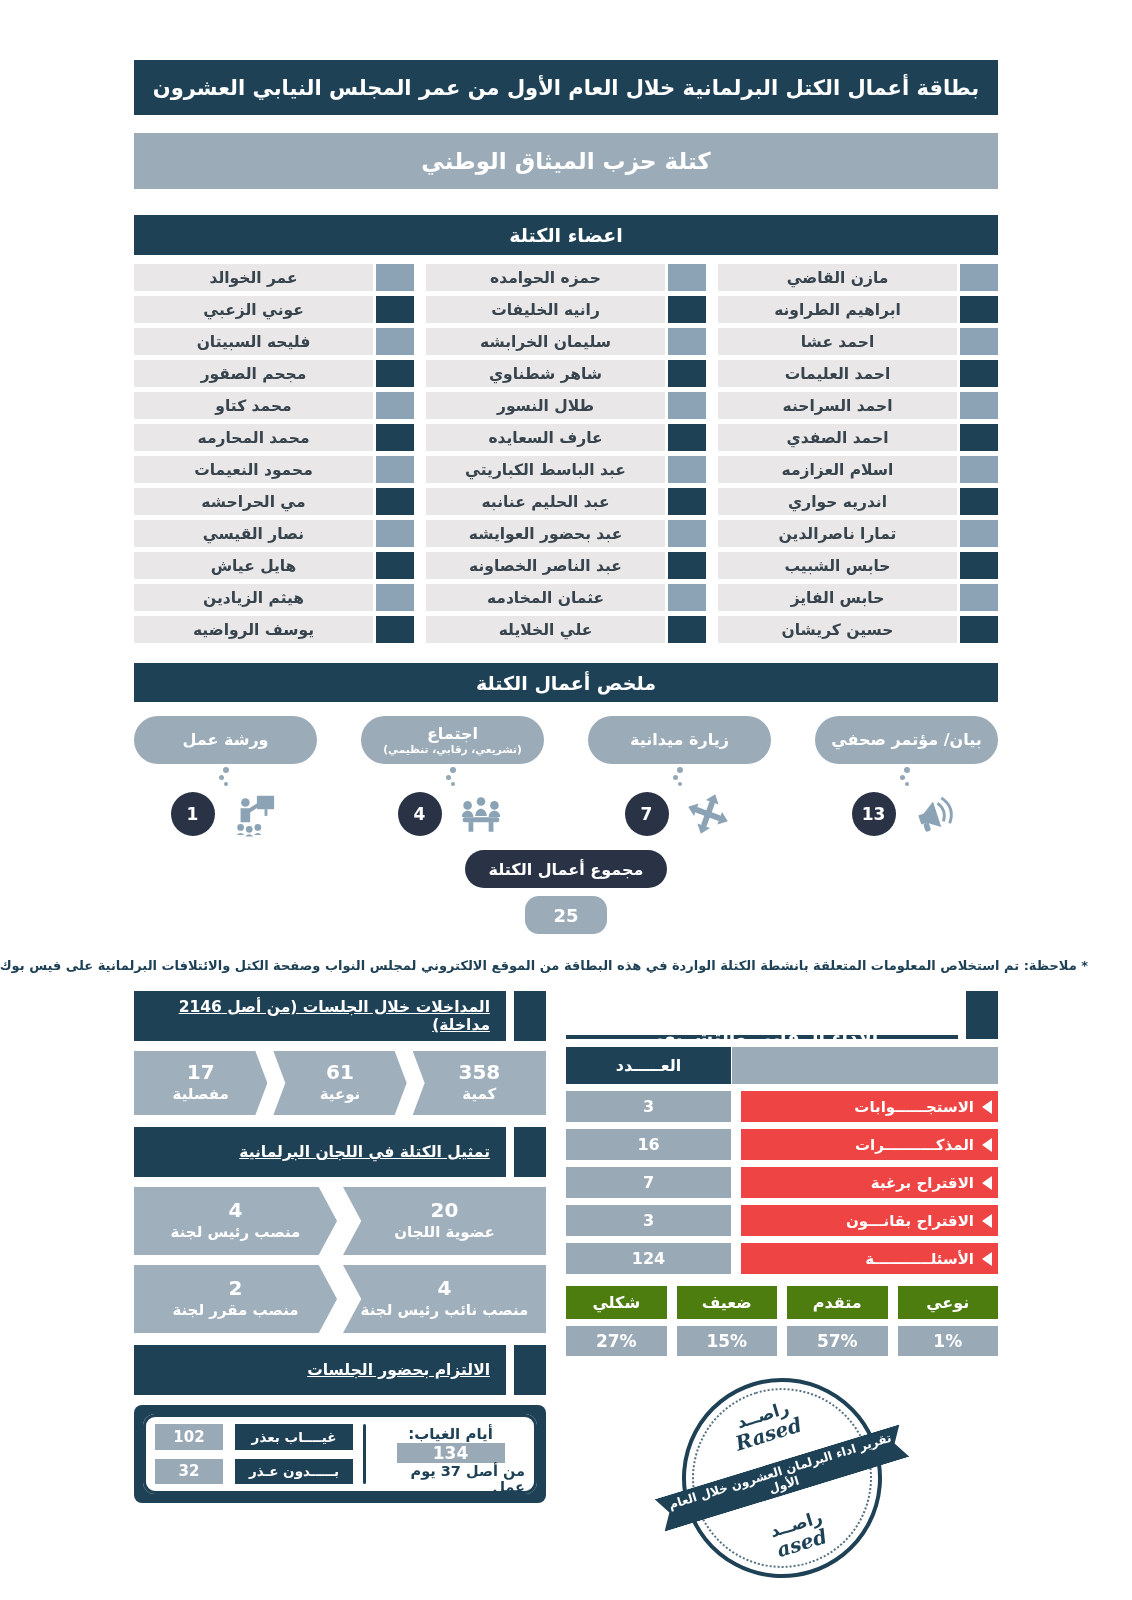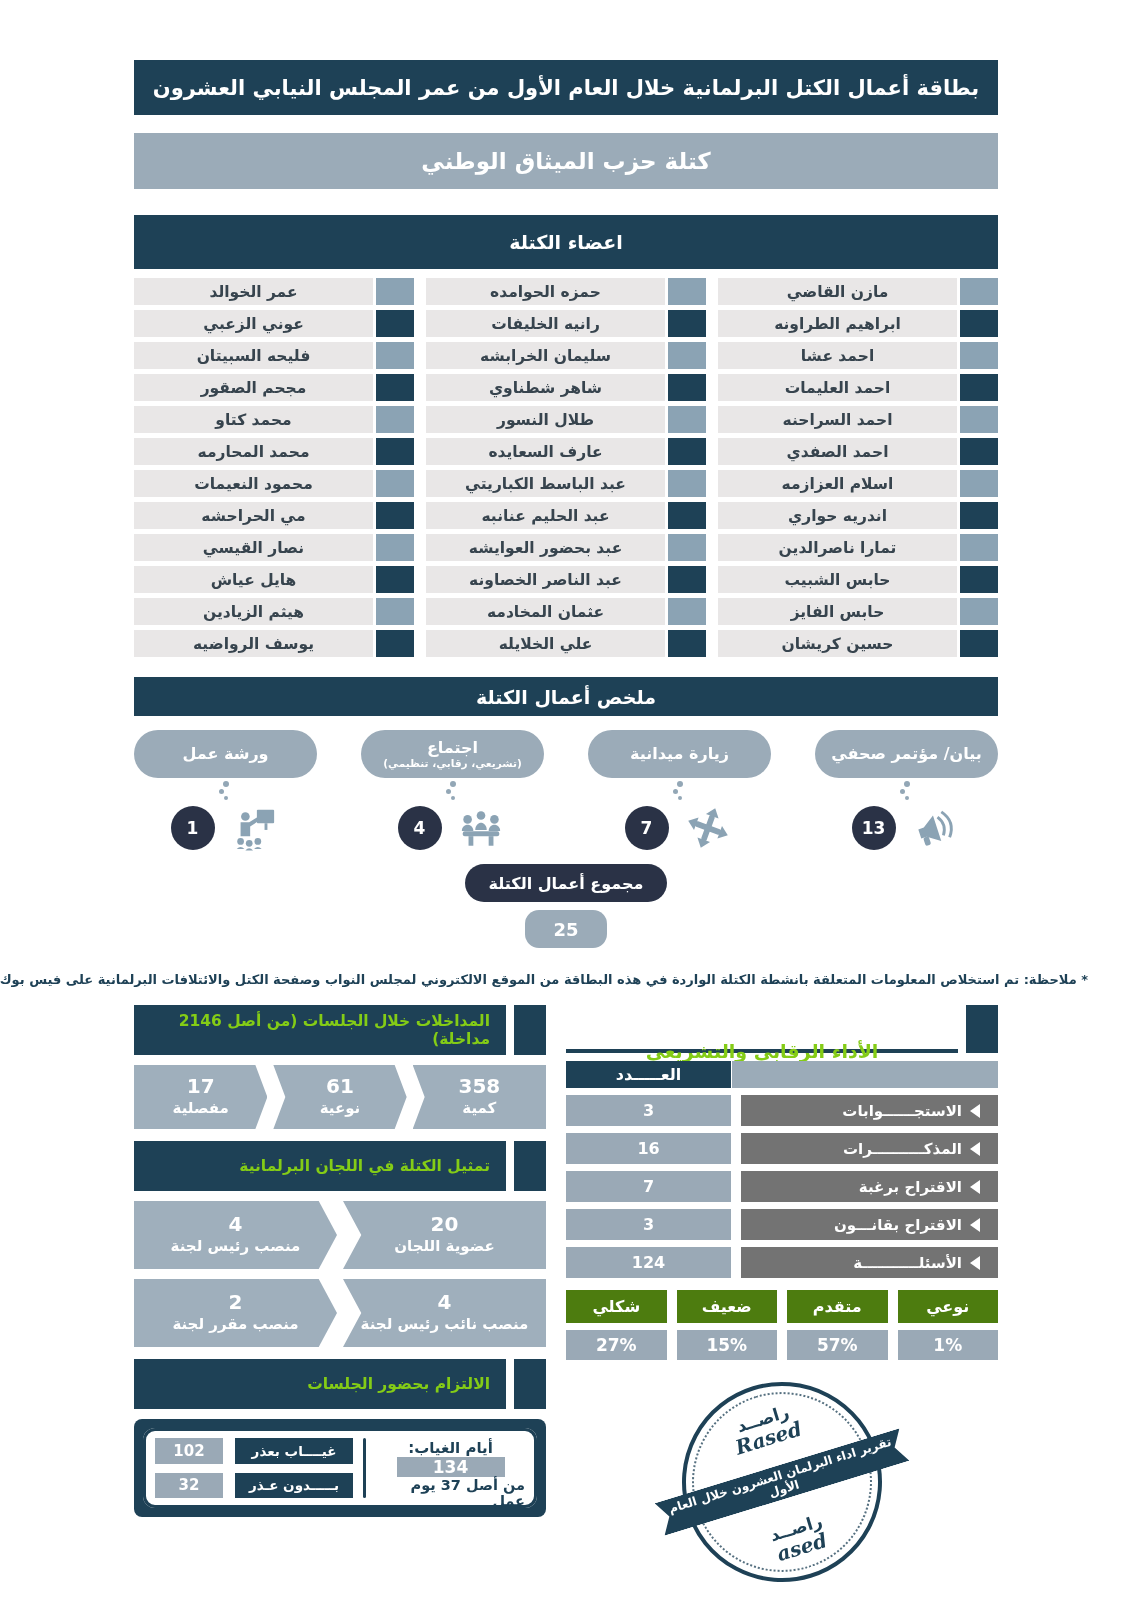--- a/index.html
+++ b/index.html
@@ -15,21 +15,21 @@
 
   
   .pagetop { padding-top: 60px; }
   .banner {
     background: #1e4156; color: #fff; font-weight: bold;
     display: flex; align-items: center; justify-content: center;
     text-align: center;
   }
   .banner.h1 { height: 55px; font-size: 21px; }
   .banner.bloc { background: #9babb8; height: 56px; font-size: 23px; margin-top: 18px; }
-  .banner.members-head { height: 54px; font-size: 19px; margin-top: 26px; }
+  .banner.members-head { height: 40px; font-size: 19px; margin-top: 26px; }
   .banner.summary-head { height: 39px; font-size: 19px; margin-top: 20px; }
 
   
   .members-grid {
     margin-top: 9px;
     display: grid; grid-auto-flow: column;
     grid-template-columns: repeat(3, 1fr);
     grid-template-rows: repeat(12, 27px);
     row-gap: 5px; column-gap: 12px;
   }
@@ -91,39 +91,39 @@
 
   
   .bottom-grid {
     width: 864px; margin: 18px auto 0;
     display: grid; grid-template-columns: 432px 412px; column-gap: 20px;
   }
 
   .sec-head { display: flex; gap: 8px; }
   .sec-head-sq { flex: 0 0 32px; background: #1e4156; }
   .sec-head-bar {
-    flex: 1; background: #1e4156; color: #84cc16; font-weight: bold;
-    display: flex; align-items: center;
+    flex: 1; background: #1e4156; color: #ffffff; font-weight: bold;
+    display: flex; align-items: center; text-decoration: underline;
   }
   .sec-head-bar.center { justify-content: center; font-size: 19px; margin-top: 44px; }
   .sec-head-bar.right { justify-content: flex-start; padding-right: 16px; font-size: 15.5px; }
   .h50 { height: 50px; }
   .h48 { height: 48px; }
 
   
-  .ov-count-row { display: flex; gap: 1px; margin-top: 8px; height: 27px; }
+  .ov-count-row { display: flex; gap: 1px; margin-top: 8px; height: 37px; }
   .ov-count-ph { flex: 1; background: #9babb8; }
   .ov-count-box {
     flex: 0 0 165px; background: #1e4156; color: #fff; font-weight: bold; font-size: 16px;
     display: flex; align-items: center; justify-content: center;
   }
   .ov-row { display: flex; gap: 10px; height: 31px; margin-top: 7px; }
   .ov-label {
-    flex: 1; background: #737373; color: #fff; font-weight: bold; font-size: 15px;
-    display: flex; align-items: center; gap: 8px; padding-right: 18px;
+    flex: 1; background: #ef4444; color: #fff; font-weight: bold; font-size: 15px;
+    display: flex; align-items: center; gap: 8px; padding-right: 6px;
   }
   .tri {
     width: 0; height: 0;
     border-top: 7px solid transparent; border-bottom: 7px solid transparent;
     border-right: 10px solid #ffffff;
   }
   .ov-value {
     flex: 0 0 165px; background: #9aa9b6; color: #fff; font-weight: bold; font-size: 16px;
     display: flex; align-items: center; justify-content: center;
   }

